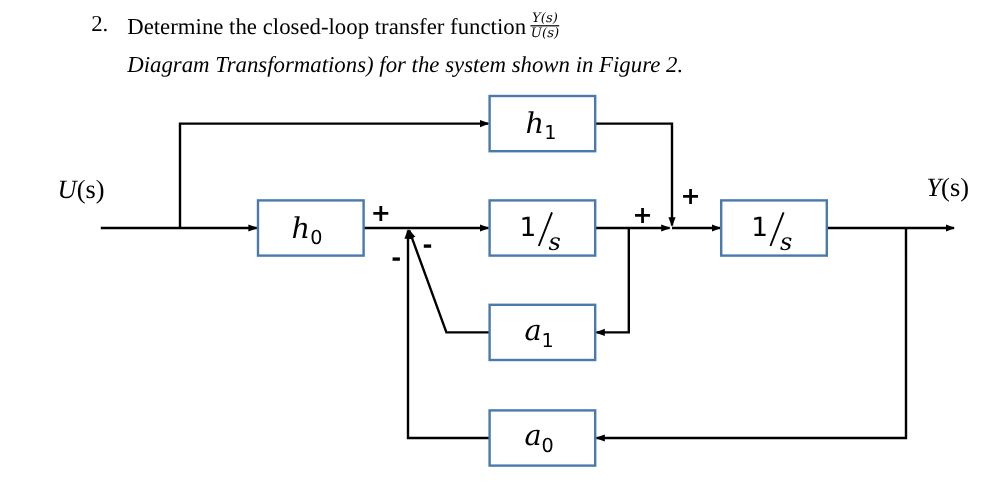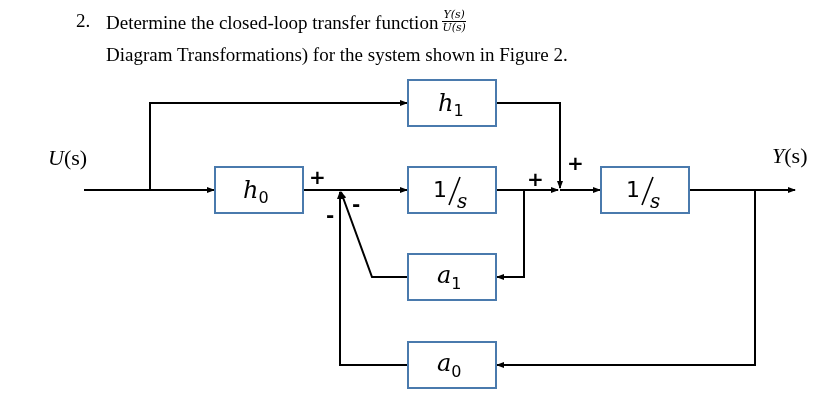--- a/index.html
+++ b/index.html
@@ -1,19 +1,19 @@
 <!DOCTYPE html>
 <html><head>
 <meta charset="utf-8">
 <style>
   html, body { margin:0; padding:0; background:#ffffff; }
   body { width:840px; height:416px; position:relative; overflow:hidden; font-family:"Liberation Serif", serif; color:#000; }
   .q-num { position:absolute; left:76px; top:10px; font-size:19px; }
   .q-line1 { position:absolute; left:106px; top:10px; font-size:19px; white-space:nowrap; display:flex; align-items:center; }
-  .q-line2 { position:absolute; left:106px; top:44px; font-size:19px; white-space:nowrap; }
+  .q-line2 { position:absolute; left:106px; top:44px; font-size:19px; white-space:nowrap;font-style:italic; }
   .frac { display:inline-flex; flex-direction:column; align-items:center; margin:0 4px; font-family:"DejaVu Serif", serif; font-style:italic; font-size:11px; line-height:12px; position:relative; top:-1px; }
   .frac .num { border-bottom:1px solid #000; padding:0 1px; }
   svg { position:absolute; left:0; top:0; }
   .blk { fill:#fff; stroke:#4a7aad; stroke-width:2; }
   .wire { stroke:#000; stroke-width:2; fill:none; }
   .lbl { font-family:"DejaVu Serif", serif; font-style:italic; font-size:24px; }
   .sub { font-family:"DejaVu Sans", sans-serif; font-style:normal; font-size:16px; }
   .sign { font-family:"DejaVu Sans", sans-serif; font-weight:bold; font-size:20px; }
   .sig { font-family:"Liberation Serif", serif; font-size:22px; }
 </style>

